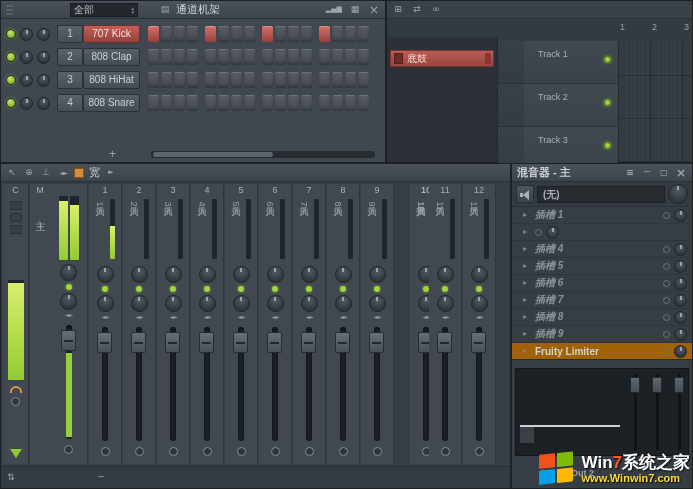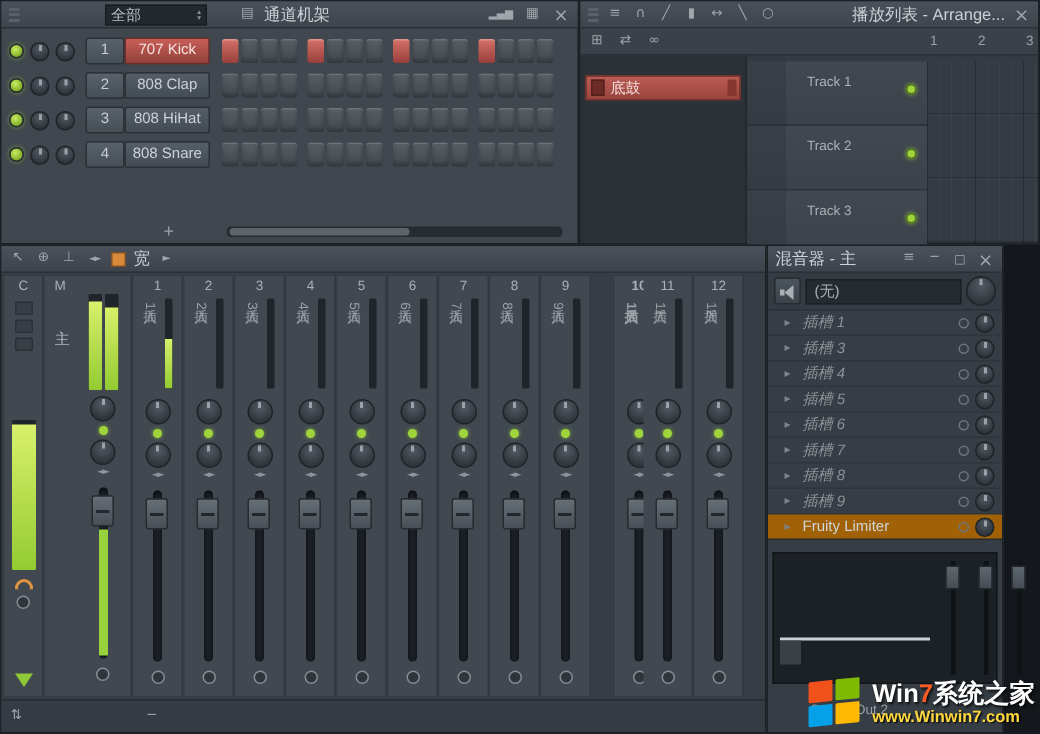--- a/index.html
+++ b/index.html
@@ -107,21 +107,21 @@
 .hp-icon{width:12px;height:7px;border:2px solid #e09440;border-bottom:none;border-radius:6px 6px 0 0;margin-top:6px;flex:none;}
 .dn-arrow{margin-top:auto;margin-bottom:6px;width:0;height:0;border-left:6px solid transparent;border-right:6px solid transparent;border-top:9px solid #8fca36;}
 #strip-master{left:29px;width:58px;display:flex;flex-direction:row;align-items:stretch;}
 .mcol-l{width:20px;display:flex;flex-direction:column;align-items:center;}
 .mlabel{writing-mode:vertical-rl;font-size:10px;color:#b3b9bf;margin-top:16px;}
 .mcol-r{flex:1;display:flex;flex-direction:column;align-items:center;}
 .mmeters{display:flex;gap:2px;height:64px;margin-top:12px;}
 .mmeter{width:9px;height:100%;background:#20252a;position:relative;overflow:hidden;border-radius:1px;}
 
 
-#fx-panel{left:511px;top:163px;width:158px;height:326px;background:#363d44;}
+#fx-panel{left:511px;top:163px;width:182px;height:326px;background:#363d44;font-weight:bold;}
 .fx-row1{height:25px;display:flex;align-items:center;gap:3px;padding:0 4px;background:#343b42;border-bottom:1px solid #2b3137;}
 .speaker{width:18px;height:18px;background:linear-gradient(#4c545c,#3c434a);border:1px solid #272c30;border-radius:2px;position:relative;flex:none;}
 .speaker::before{content:"";position:absolute;left:3px;top:7px;width:3px;height:4px;background:#aab0b6;}
 .speaker::after{content:"";position:absolute;left:6px;top:4px;border-top:5px solid transparent;border-bottom:5px solid transparent;border-right:6px solid #aab0b6;}
 .fx-drop{flex:1;height:17px;background:#262b30;border:1px solid #1b2024;color:#a9afb5;font-size:10px;line-height:15px;padding:0 5px;overflow:hidden;}
 .slot-row{height:17px;display:flex;align-items:center;gap:4px;padding:0 5px 0 7px;border-bottom:1px solid #2f353b;}
 .slot-arrow{width:6px;color:#7d848b;}
 .slot-name{flex:1;font-size:10px;font-style:italic;color:#8a9197;}
 .slot-dot{width:7px;height:7px;border-radius:50%;border:1px solid #6d747b;flex:none;}
 .fx-plugin-row{height:17px;display:flex;align-items:center;gap:4px;padding:0 5px 0 7px;background:#a16207;border-bottom:1px solid #262c31;}
@@ -269,33 +269,20 @@
         </div>
       </div>
     </div>
   <div class="cr-add">+</div>
   <div class="cr-scroll">
       <div class="thumb"></div>
     </div>
 </div>
 
 <div class="win" id="playlist">
-  <div class="titlebar">
-    <div class="grip"></div>
-    <div class="icon i-menu"></div>
-    <div class="icon i-magnet"></div>
-    <div class="icon i-pencil"></div>
-    <div class="icon i-brush"></div>
-    <div class="icon i-slip"></div>
-    <div class="icon i-slice"></div>
-    <div class="icon i-zoom"></div>
-    <div class="spacer"></div>
-    <div class="t-title">播放列表 - Arrange...</div>
-    <div class="icon i-close"></div>
-  </div>
   <div class="pl-row2">
     <div class="icon i-stamp"></div>
     <div class="icon i-swap"></div>
     <div class="icon i-link"></div>
   </div>
   <div id="pl-ruler">
       <div class="ruler-num" style="left: 2px;">1</div>
       <div class="ruler-num" style="left: 34px;">2</div>
       <div class="ruler-num" style="left: 66px;">3</div>
     </div>
@@ -617,21 +604,20 @@
   </div>
   <div id="slot-rows">
       <div class="slot-row">
         <div class="slot-arrow icon i-arrow-r"></div>
         <div class="slot-name">插槽 1</div>
         <div class="slot-dot"></div>
         <div class="knob knob-sm"></div>
       </div>
       <div class="slot-row">
         <div class="slot-arrow icon i-arrow-r"></div>
-        <div class="slot-name">插槽 3</div>
         <div class="slot-dot"></div>
         <div class="knob knob-sm"></div>
       </div>
       <div class="slot-row">
         <div class="slot-arrow icon i-arrow-r"></div>
         <div class="slot-name">插槽 4</div>
         <div class="slot-dot"></div>
         <div class="knob knob-sm"></div>
       </div>
       <div class="slot-row">

